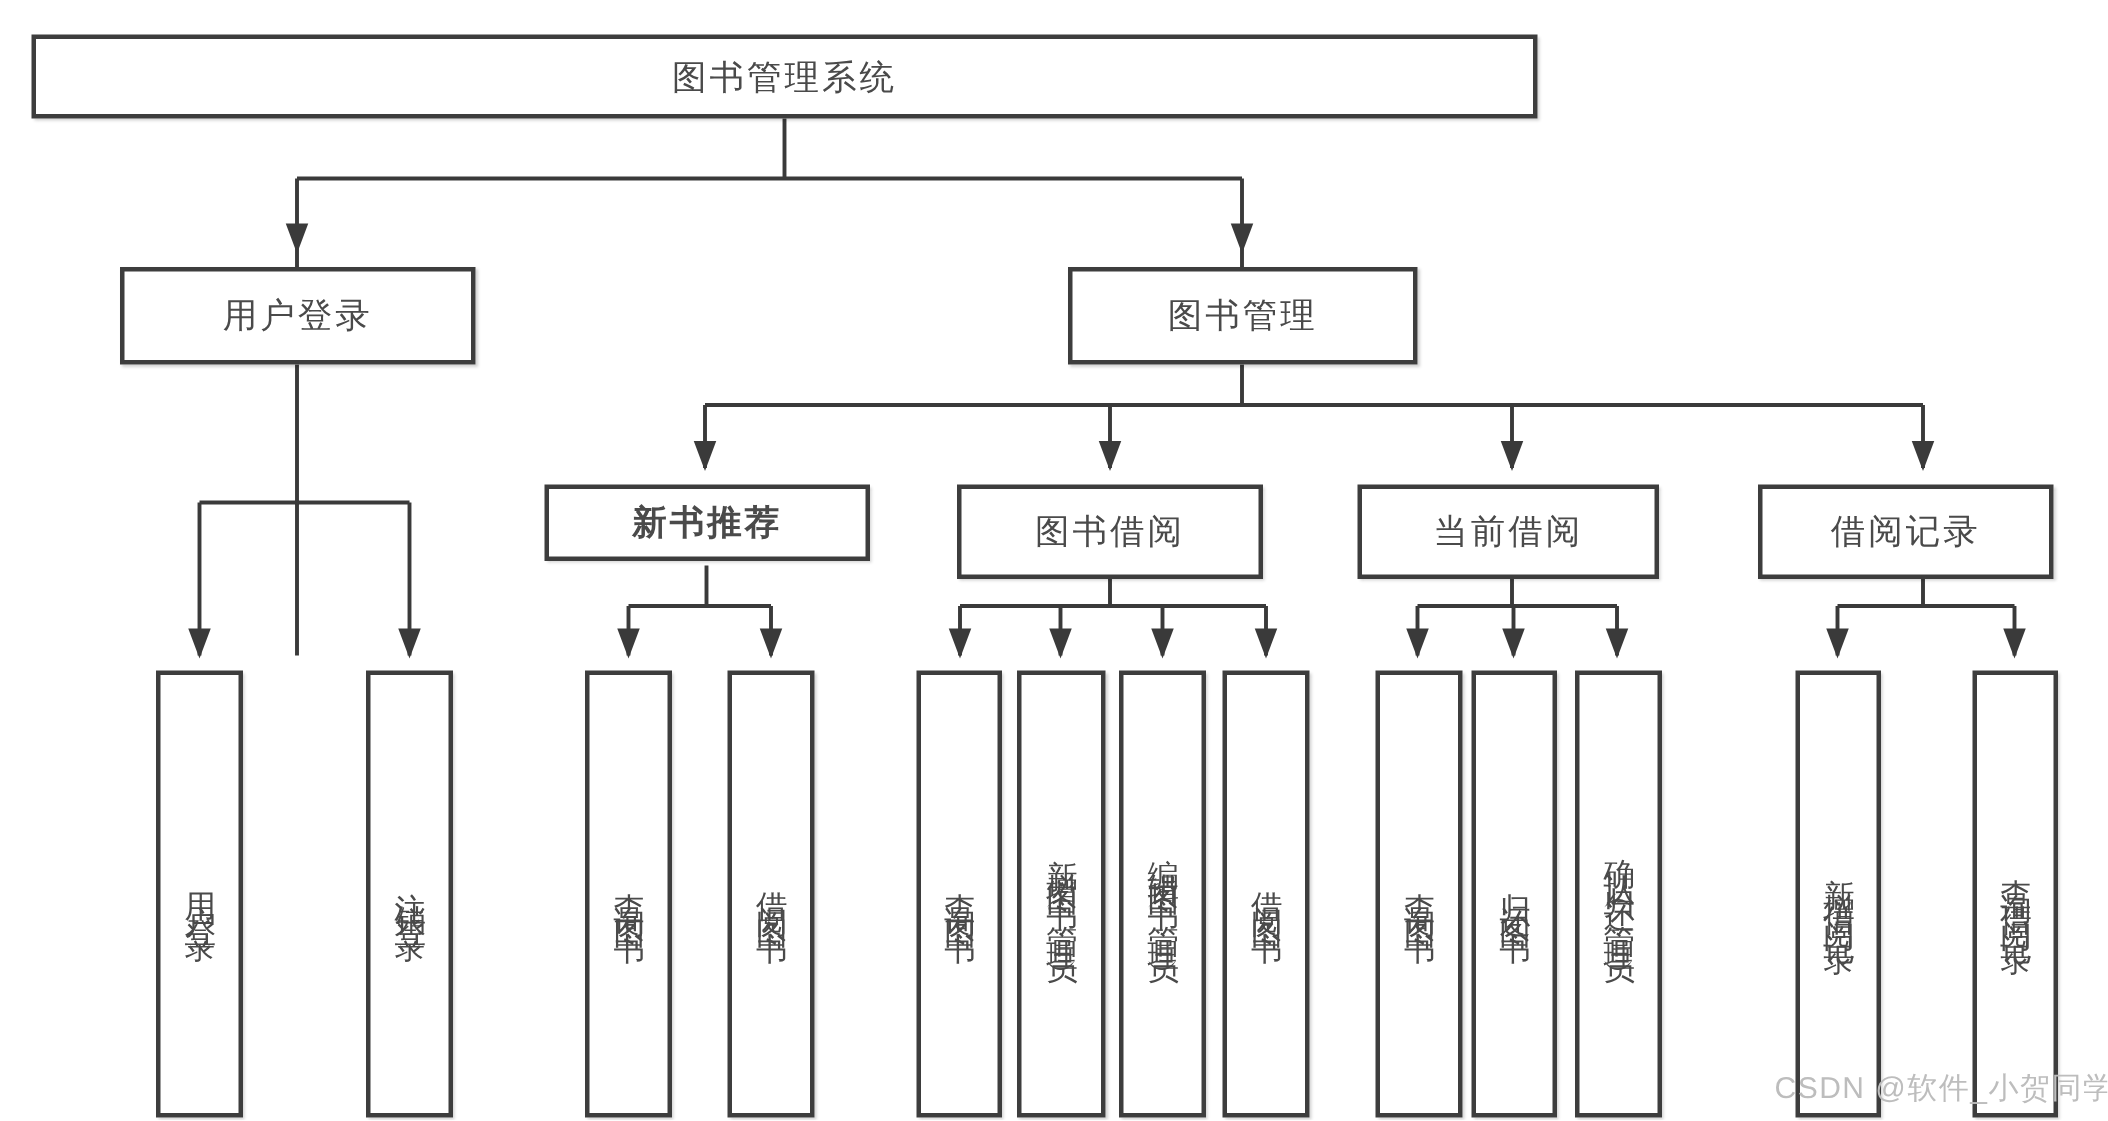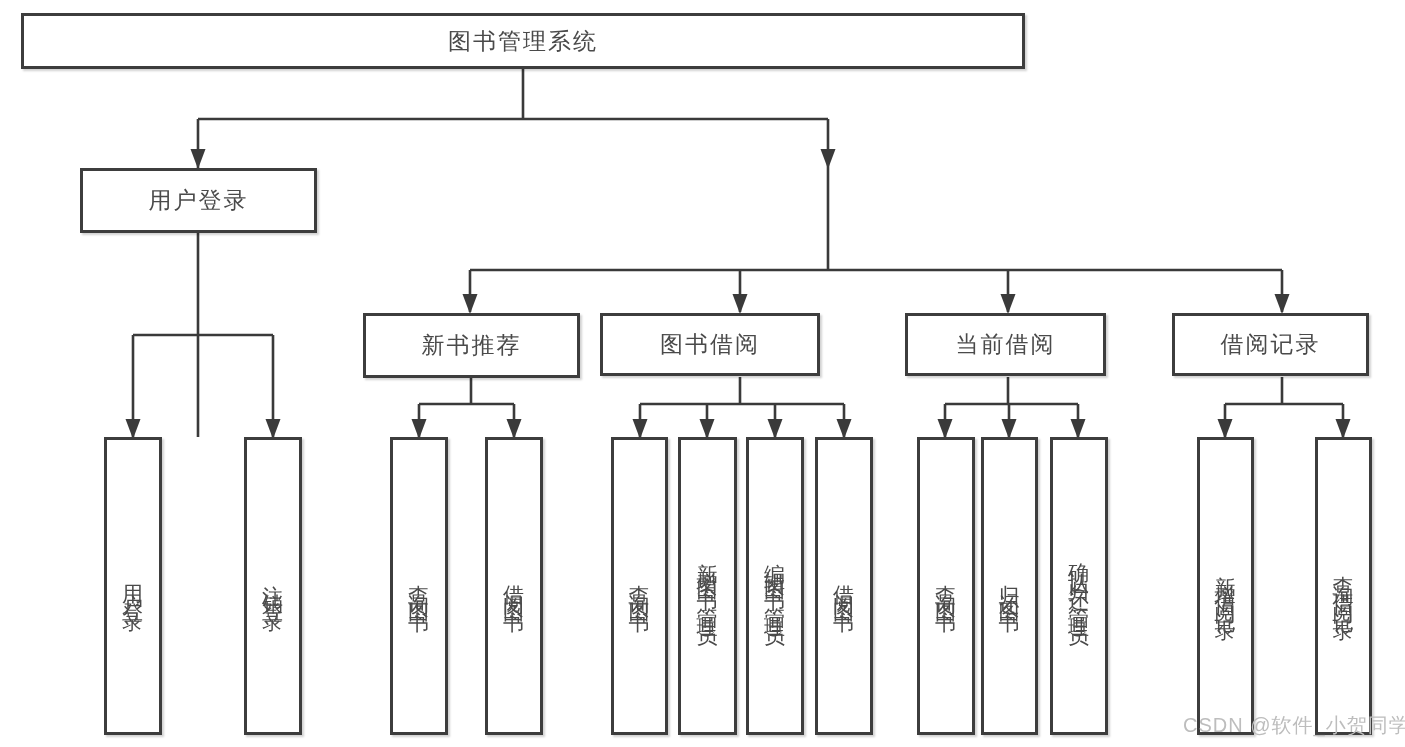--- a/index.html
+++ b/index.html
@@ -12,20 +12,21 @@
   }
   .wires { position:absolute; left:0; top:0; }
   .box {
     position:absolute;
     box-sizing:border-box;
     border:3px solid #3d3d3d;
     background:#ffffff;
     display:flex; align-items:center; justify-content:center;
     color:#4a4a4a;
     box-shadow:1.5px 1.5px 2px rgba(0,0,0,0.18);
+    margin-top:10px;
   }
   .h-box { font-size:23px; letter-spacing:2px; }
   .v-box span {
     writing-mode:vertical-rl;
     text-orientation:mixed;
     font-size:21px;
     letter-spacing:9px;
     line-height:1;
   }
   .watermark {
@@ -72,25 +73,28 @@
              M1335.5 419 L1350.5 419 L1343 439 Z" fill="#3a3a3a"></path>
   </svg>
 
   <div class="box h-box" style="left:21px; top:13px; width:1004px; height:56px;">
     <span>图书管理系统</span>
   </div>
 
   <div class="box h-box" style="left:80px; top:168px; width:237px; height:65px;">
     <span>用户登录</span>
   </div>
+  <div class="box h-box" style="left:712px; top:168px; width:233px; height:65px;">
+    <span>图书管理</span>
+  </div>
 
-  <div class="box h-box" style="left:363px; top:313px; width:217px; height:65px;">
+  <div class="box h-box" style="left:363px; top:313px; width:217px; height:51px;font-weight:bold;">
     <span>新书推荐</span>
   </div>
-  <div class="box h-box" style="left:600px; top:313px; width:220px; height:63px;">
+  <div class="box h-box" style="left:638px; top:313px; width:204px; height:63px;">
     <span>图书借阅</span>
   </div>
   <div class="box h-box" style="left:905px; top:313px; width:201px; height:63px;">
     <span>当前借阅</span>
   </div>
   <div class="box h-box" style="left:1172px; top:313px; width:197px; height:63px;">
     <span>借阅记录</span>
   </div>
 
   <div class="box v-box" style="left:104px; top:437px; width:58px; height:298px;">

